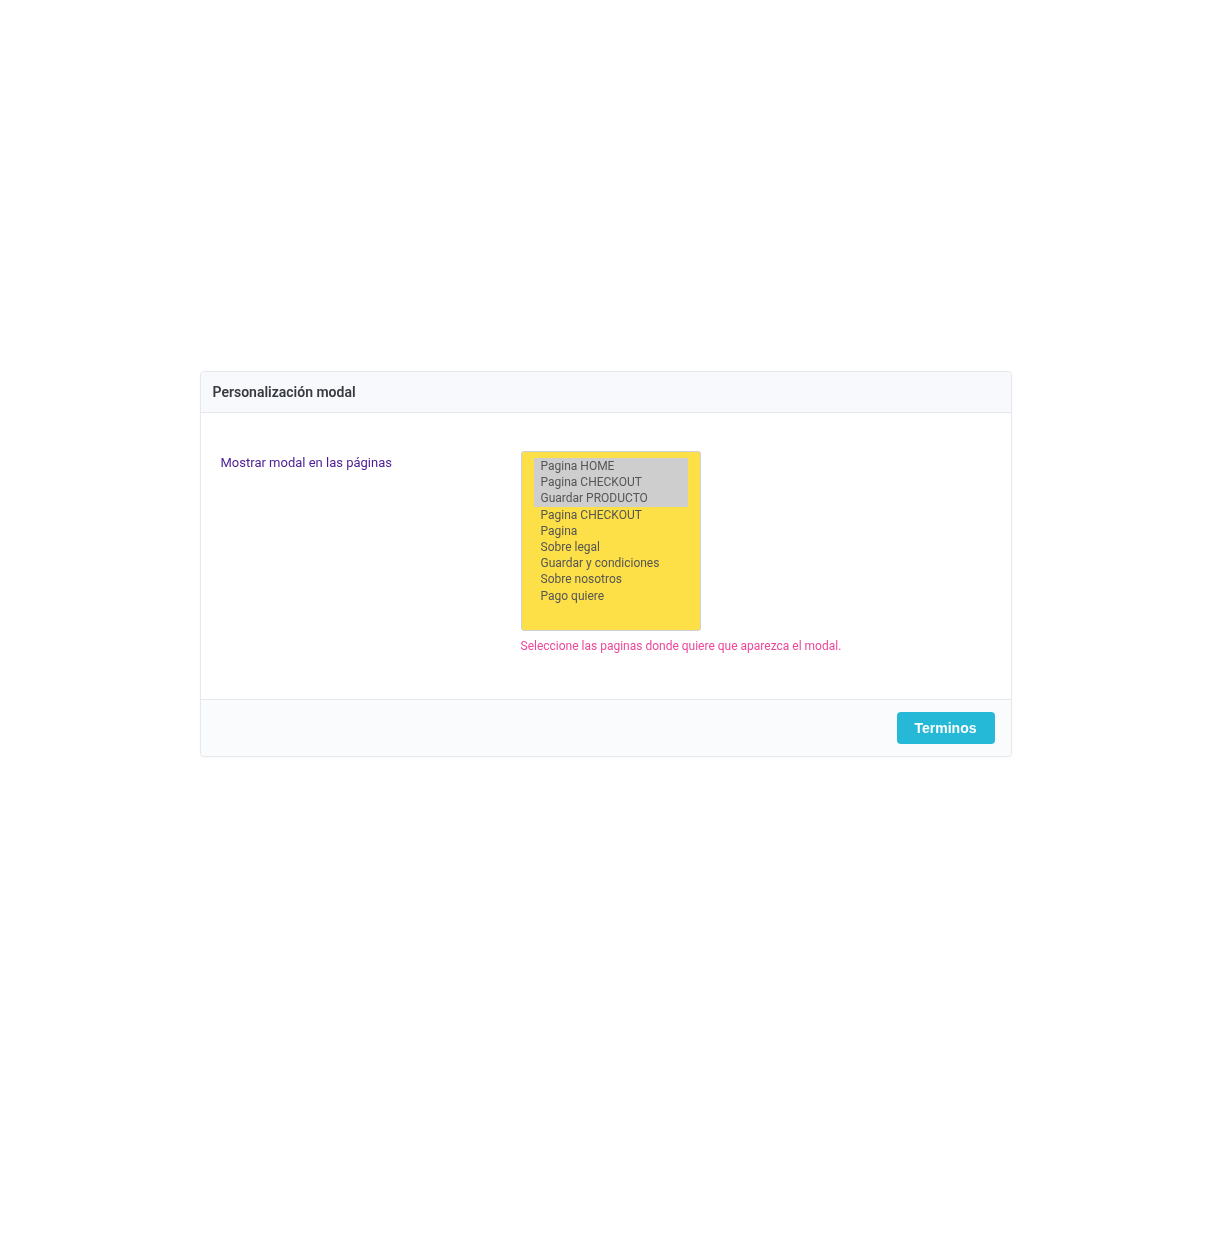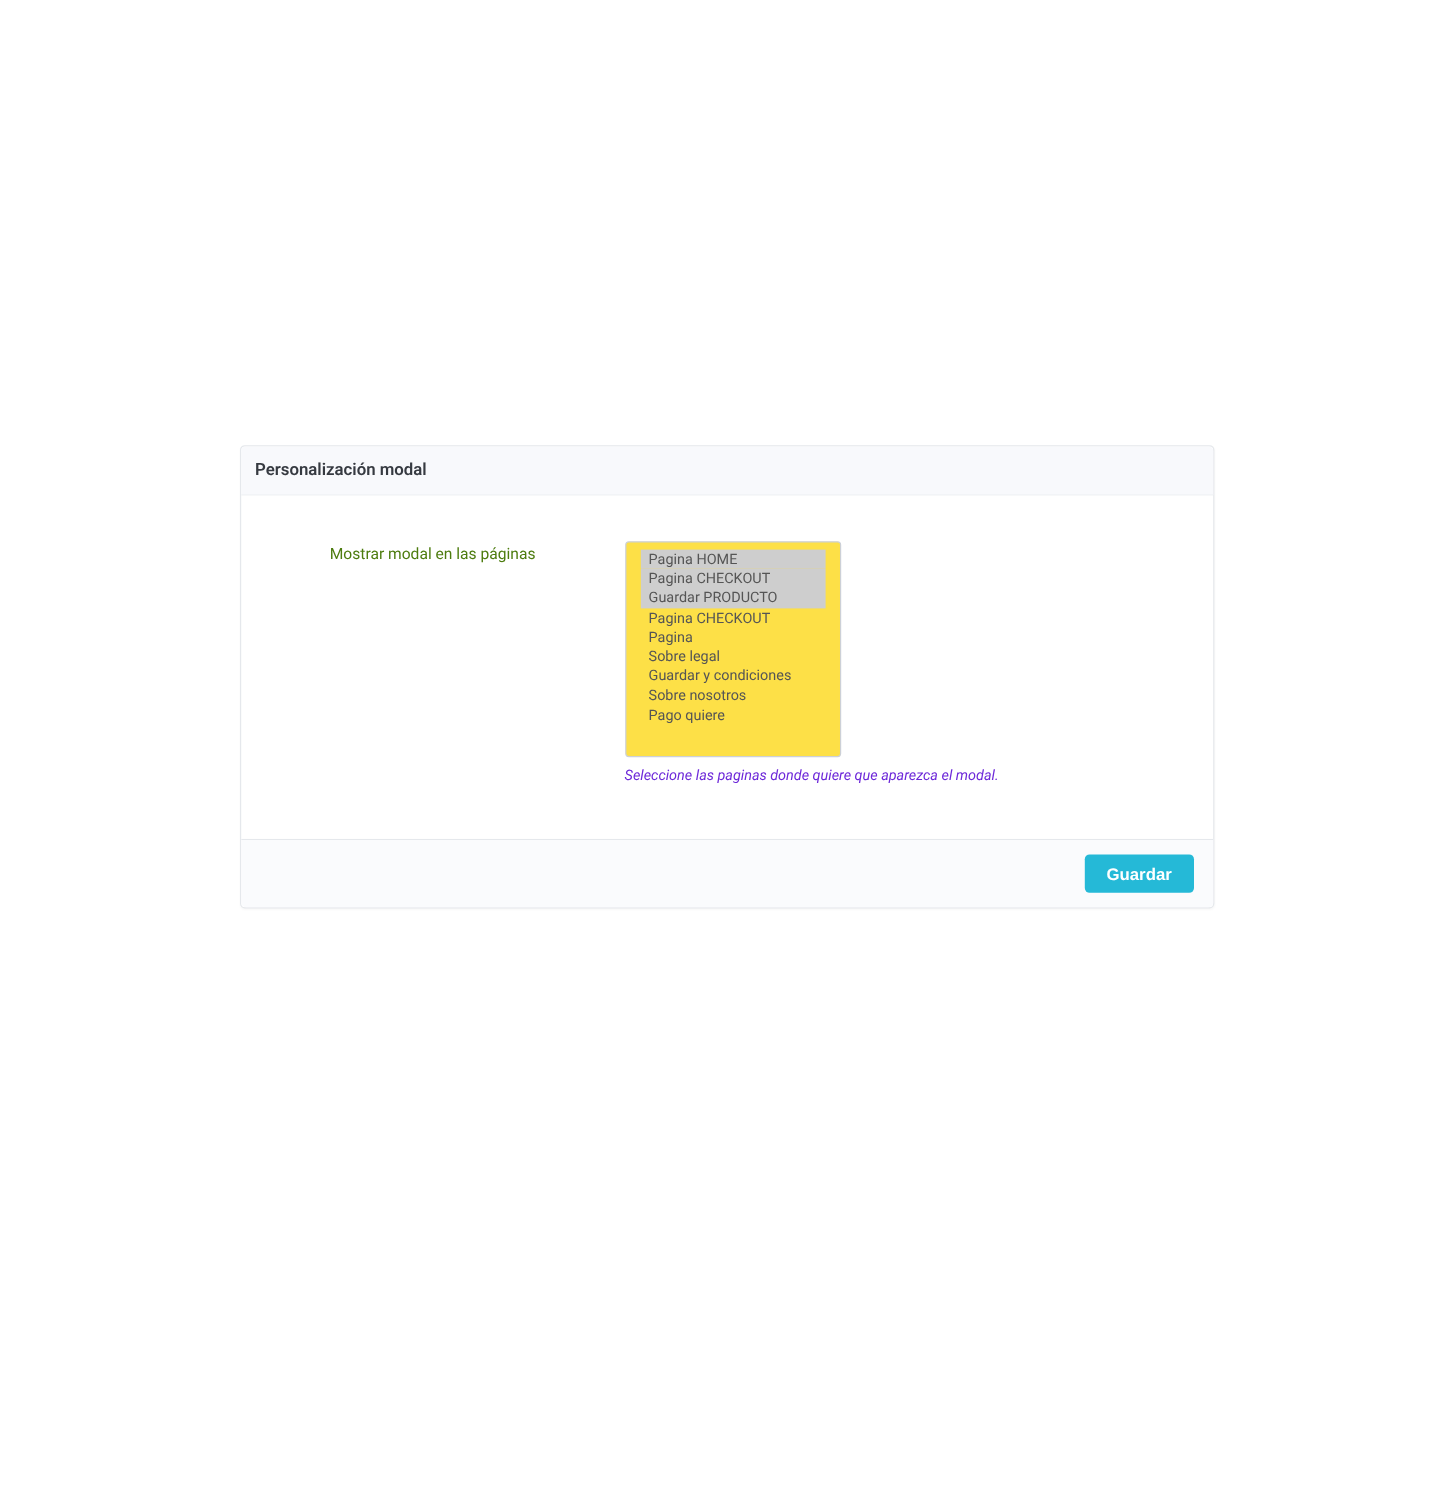--- a/index.html
+++ b/index.html
@@ -37,25 +37,25 @@
     }
     .panel-body {
       padding: 38px 20px 46px 20px;
     }
     .form-row {
       display: flex;
       align-items: flex-start;
     }
     .form-label {
       width: 300px;
-      text-align: center;
+      text-align: left;
       padding-right: 20px;
       padding-top: 4px;
       font-size: 13px;
-      color: #4d7c0f;
+      color: #4c1d95;
     }
     .form-control-area {
       flex: 1;
     }
     .multi-select {
       width: 180px;
       height: 180px;
       border: 1px solid #ccd0d7;
       border-radius: 3px;
       padding: 6px 12px;
@@ -69,22 +69,21 @@
       line-height: 16.2px;
       cursor: default;
       white-space: nowrap;
     }
     .multi-select-option.selected {
       background: #cecece;
     }
     .help-text {
       margin-top: 8px;
       font-size: 12px;
-      font-style: italic;
-      color: #6d28d9;
+      color: #ec4899;
     }
     .panel-footer {
       background: #fafbfd;
       border-top: 1px solid #e5e8ec;
       padding: 12px 16px;
       display: flex;
       justify-content: flex-end;
       border-radius: 0 0 4px 4px;
     }
     .btn-save {
@@ -118,15 +117,15 @@
             <div class="multi-select-option">Sobre legal</div>
             <div class="multi-select-option">Guardar y condiciones</div>
             <div class="multi-select-option">Sobre nosotros</div>
             <div class="multi-select-option">Pago quiere</div>
           </div>
         <div class="help-text">Seleccione las paginas donde quiere que aparezca el modal.</div>
       </div>
     </div>
   </div>
   <div class="panel-footer">
-    <button class="btn-save">Guardar</button>
+    <button class="btn-save">Terminos</button>
   </div>
 </div>
 
 </body></html>

